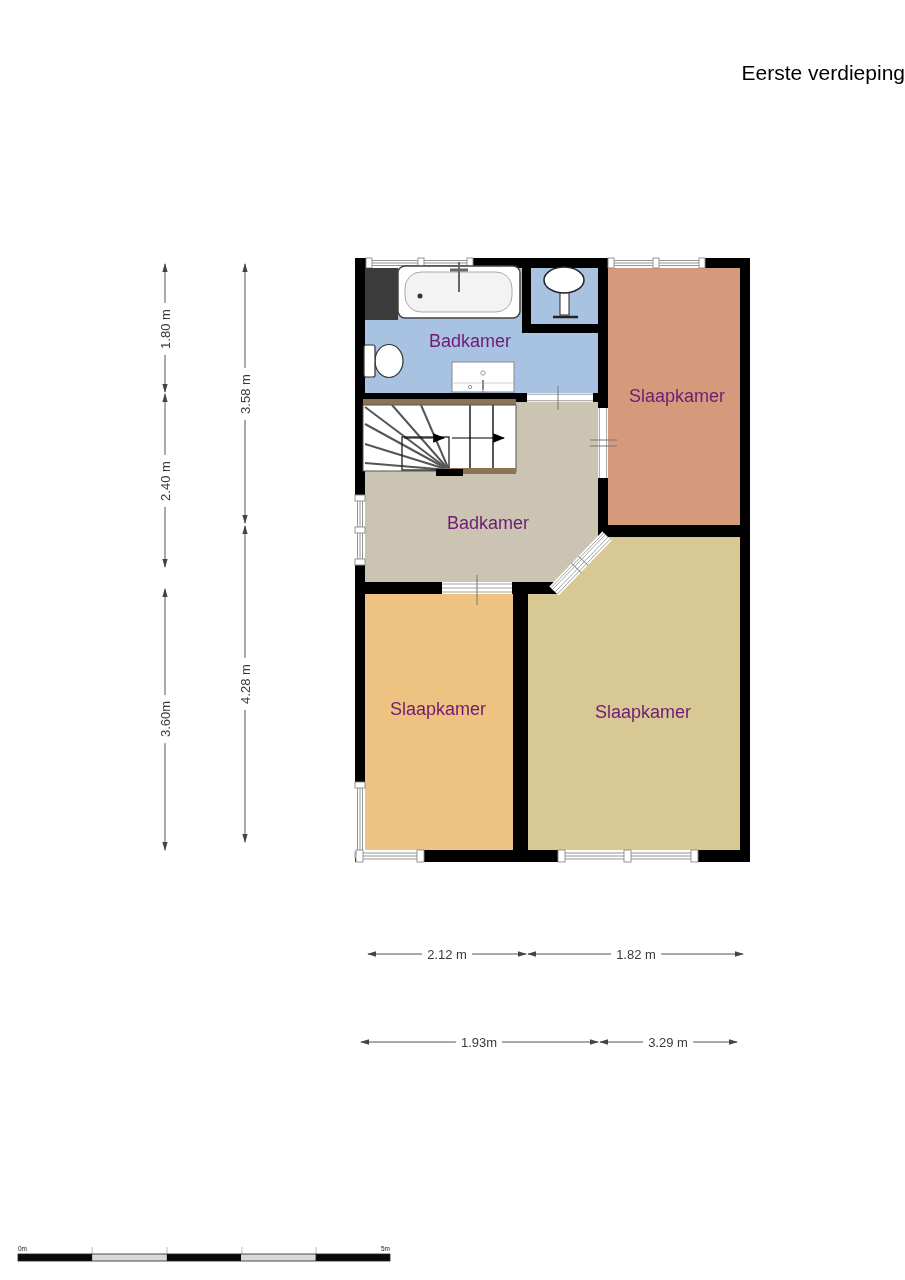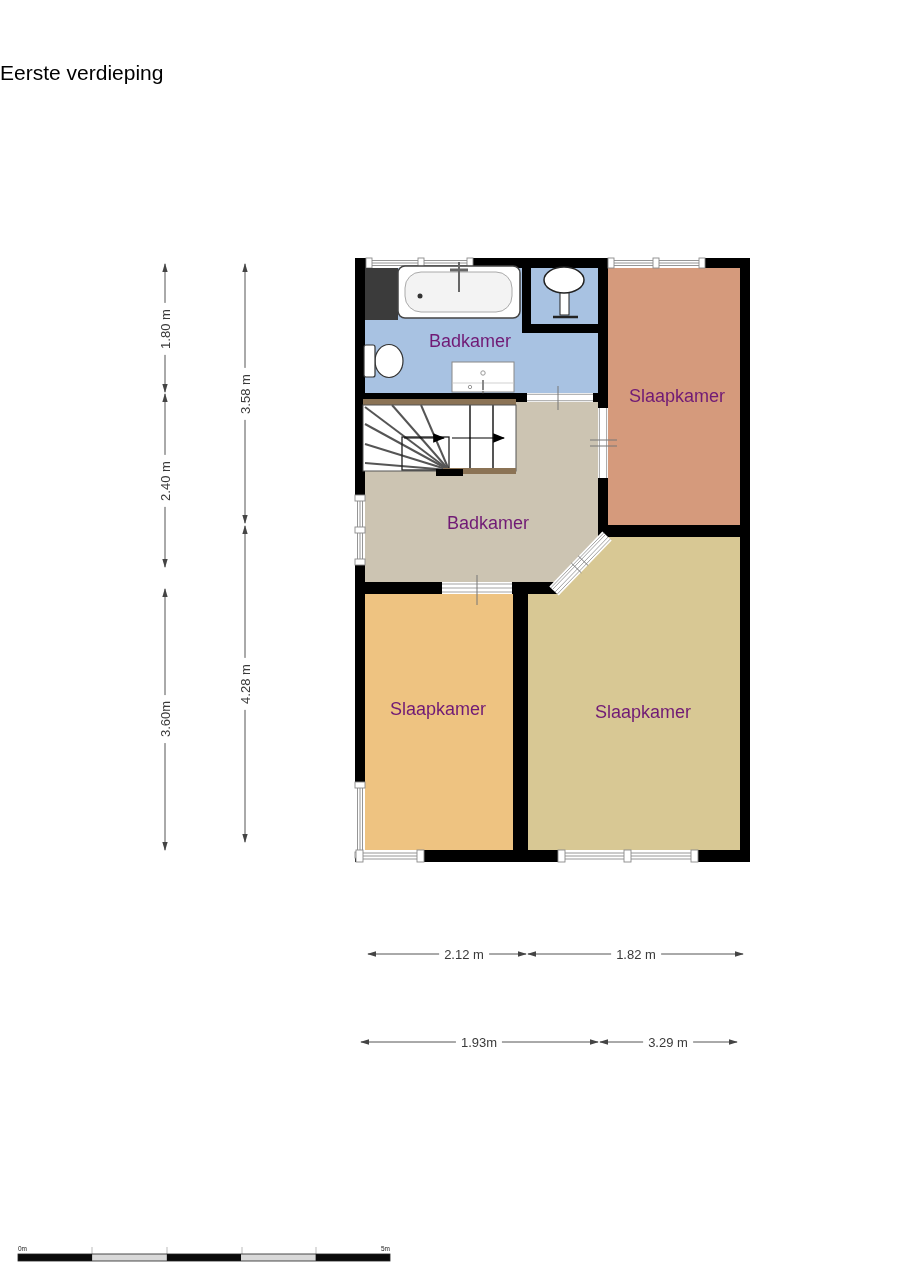--- a/index.html
+++ b/index.html
@@ -1,19 +1,19 @@
 <!DOCTYPE html>
 <html><head>
 <meta charset="utf-8">
 <style>
   html,body{margin:0;padding:0;background:#fff;}
   .canvas{position:relative;width:905px;height:1280px;background:#ffffff;
           font-family:"Liberation Sans",sans-serif;overflow:hidden;}
   .plan-svg{position:absolute;left:0;top:0;}
-  .title{position:absolute;left:0;right:0;top:61px;text-align:left;
+  .title{position:absolute;left:0;right:0;top:61px;text-align:right;
          font-size:21px;color:#000;}
   .room-label{position:absolute;transform:translate(-50%,-50%);
               font-size:18px;color:#701a75;white-space:nowrap;}
   .dim-label{position:absolute;transform:translate(-50%,-50%);
              font-size:13px;color:#3a3a3a;background:#fff;padding:0 5px;
              white-space:nowrap;line-height:15px;}
   .dim-label.vert{transform:translate(-50%,-50%) rotate(-90deg);padding:0 6px;}
   .scale-label{position:absolute;font-size:6.5px;color:#222;line-height:7px;}
   .scale-label.right{transform:translateX(-100%);}
 </style>
@@ -226,21 +226,21 @@
   <div class="room-label" style="left:677px;top:396px">Slaapkamer</div>
   <div class="room-label" style="left:488px;top:523px">Badkamer</div>
   <div class="room-label" style="left:438px;top:709px">Slaapkamer</div>
   <div class="room-label" style="left:643px;top:712px">Slaapkamer</div>
 
   <div class="dim-label vert" style="left:165px;top:329px">1.80 m</div>
   <div class="dim-label vert" style="left:165px;top:481px">2.40 m</div>
   <div class="dim-label vert" style="left:165px;top:719px">3.60m</div>
   <div class="dim-label vert" style="left:245px;top:394px">3.58 m</div>
   <div class="dim-label vert" style="left:245px;top:684px">4.28 m</div>
-  <div class="dim-label" style="left:464px;top:954px">2.12 m</div>
+  <div class="dim-label" style="left:447px;top:954px">2.12 m</div>
   <div class="dim-label" style="left:636px;top:954px">1.82 m</div>
   <div class="dim-label" style="left:479px;top:1042px">1.93m</div>
   <div class="dim-label" style="left:668px;top:1042px">3.29 m</div>
 
   <span class="scale-label" style="left:18px;top:1245px">0m</span>
   <span class="scale-label right" style="left:390px;top:1245px">5m</span>
 
 </div>
 
 </body></html>

